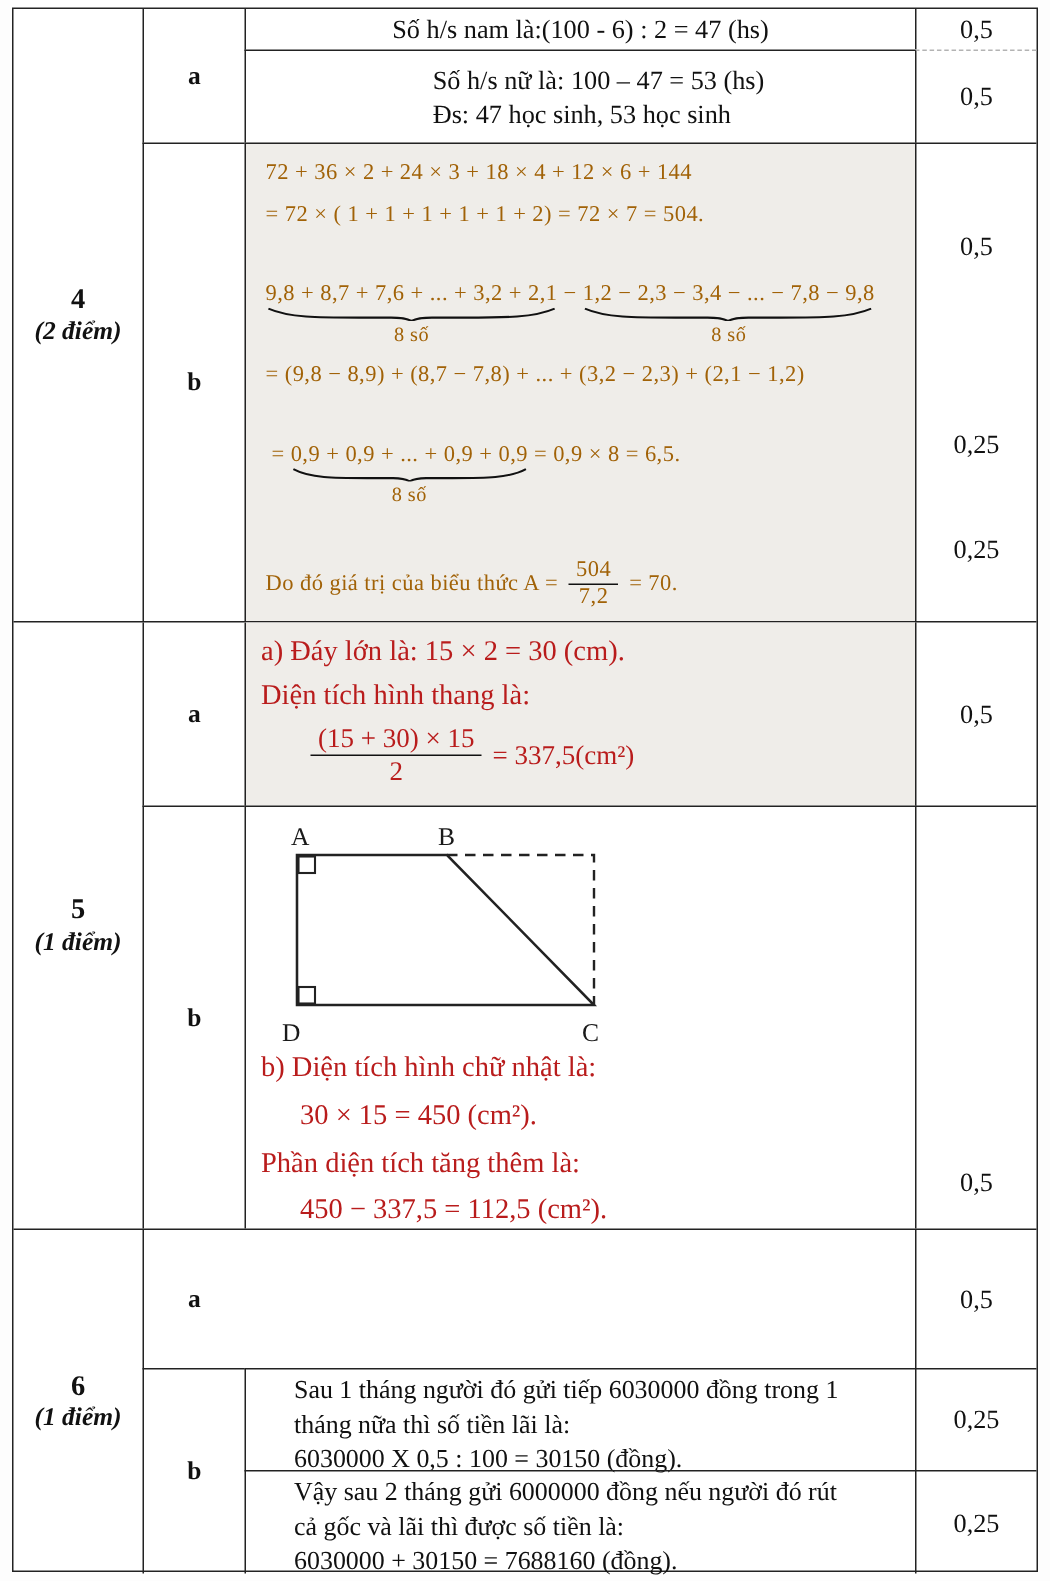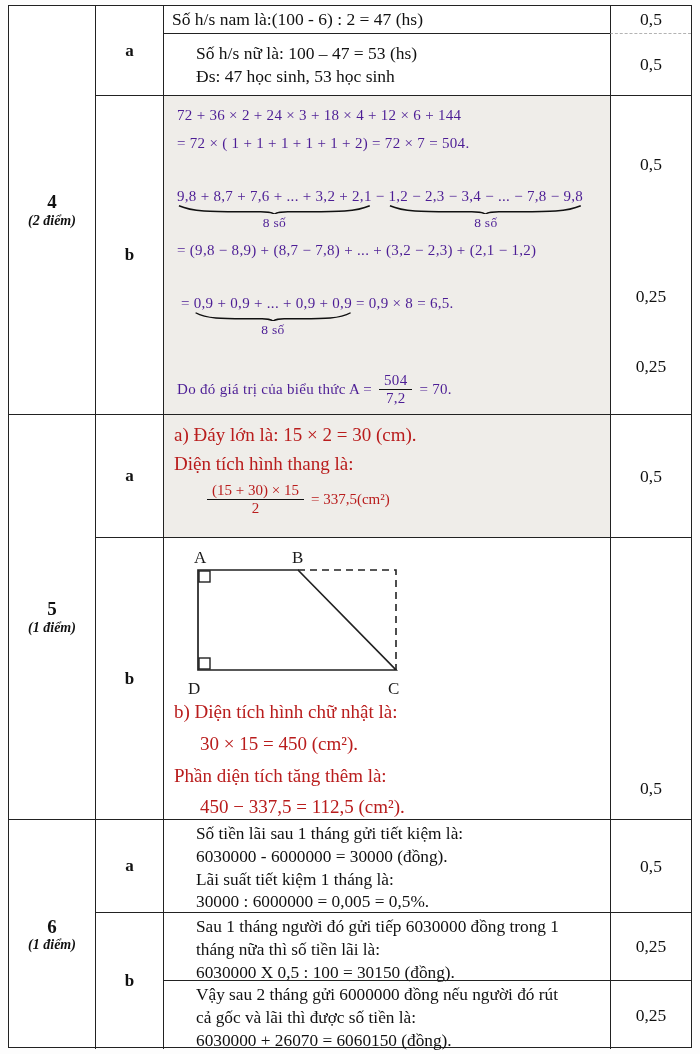--- a/index.html
+++ b/index.html
@@ -8,53 +8,53 @@
   .table{position:absolute;left:8px;top:5px;width:684px;height:1043px;
          border:1.5px solid #222;box-sizing:border-box;background:#fff;}
   .sec{display:grid;grid-template-columns:86px 68px 447px 1fr;box-sizing:border-box;}
   .sec4{height:408px;grid-template-rows:27px 62px 1fr;
         grid-template-areas:"q a c1 s1" "q a c2 s2" "q b c3 s3";}
   .sec5{height:405px;border-top:1.4px solid #222;grid-template-rows:122px 1fr;
         grid-template-areas:"q a c1 s1" "q b c2 s2";}
   .sec6{height:230px;border-top:1.4px solid #222;grid-template-rows:92px 68px 1fr;
         grid-template-areas:"q a c1 s1" "q b c2 s2" "q b c3 s3";}
   .cell{box-sizing:border-box;position:relative;min-width:0;min-height:0;}
-  .bl{border-left:1.2px solid #222;}
+  .bl{border-left:1.2px solid #222;align-items:center;}
   .bt{border-top:1.2px solid #222;}
   .btd{border-top:1.2px dashed #b3b3b3;}
   .ga-q{grid-area:q;display:flex;flex-direction:column;justify-content:center;align-items:center;}
   .ga-a{grid-area:a;} .ga-b{grid-area:b;}
   .ga-c1{grid-area:c1;} .ga-c2{grid-area:c2;} .ga-c3{grid-area:c3;}
   .ga-s1{grid-area:s1;} .ga-s2{grid-area:s2;} .ga-s3{grid-area:s3;}
   .qnum{font-weight:bold;font-size:19px;line-height:1.15;}
-  .qpts{font-weight:bold;font-style:italic;font-size:14px;}
+  .qpts{font-weight:bold;font-style:italic;font-size:17px;}
   .pcell{display:flex;align-items:center;justify-content:center;font-weight:bold;font-size:17px;}
   .scell{display:flex;align-items:center;justify-content:center;font-size:17.5px;}
   .ccell{padding:2px 8px;font-size:17.5px;}
   .prelines{white-space:pre-line;line-height:1.28;margin-left:24px;}
   .vc{display:flex;flex-direction:column;justify-content:center;}
   .scan{background:#efede9;}
   
-  .m-wrap{padding:11px 6px 0 13px;font-size:15px;color:#4c1d95;}
+  .m-wrap{padding:11px 6px 0 13px;font-size:15px;color:#a16207;}
   .m-line{margin-bottom:11px;letter-spacing:.3px;}
   .flexline{display:flex;align-items:flex-start;margin-top:36px;}
   .vcenter{align-items:center;}
   .ub{display:inline-flex;flex-direction:column;align-items:center;}
   .ubrace{width:100%;height:9px;display:block;}
   .ub-label{font-size:13.5px;margin-top:1px;}
   .sep{margin:0 4px;}
   .frac{display:inline-flex;flex-direction:column;align-items:center;margin:0 7px;}
   .frac-num{border-bottom:1.3px solid #111;padding:0 5px;}
   .frac-den{padding:0 5px;}
   
   .s5{font-size:19px;color:#b91c1c;}
   .s5a-wrap{padding:9px 6px 0 10px;}
   .s5 .line{margin-bottom:7px;}
   .indent{padding-left:26px;}
-  .bigfrac{font-size:15px;display:flex;align-items:center;margin-top:4px;}
+  .bigfrac{font-size:18px;display:flex;align-items:center;margin-top:4px;}
   .fig{margin:6px 0 2px 4px;display:block;}
   .fig text{font-family:"Liberation Serif",serif;font-size:17px;fill:#1a1a1a;}
   .s5b-wrap{padding:4px 6px 0 10px;}
   .s5b-line{margin-bottom:8px;line-height:1.25;}
   
   .t6{font-size:17.3px;line-height:1.32;padding-top:1px;}
   .abs-score{position:absolute;left:0;width:100%;text-align:center;font-size:17.5px;}
 </style>
 </head>
 <body>
@@ -196,43 +196,37 @@
       <div class="qnum">6</div>
       <div class="qpts">(1 điểm)</div>
     </div>
     <div class="cell ga-a bl pcell">
       <span>a</span>
     </div>
     <div class="cell ga-b bl bt pcell">
       <span>b</span>
     </div>
 
-    <div class="cell ga-c1 bl ccell">
-      <div class="prelines t6">Số tiền lãi sau 1 tháng gửi tiết kiệm là:
-6030000 - 6000000 = 30000 (đồng).
-Lãi suất tiết kiệm 1 tháng là:
-30000 : 6000000 = 0,005 = 0,5%.</div>
-    </div>
     <div class="cell ga-s1 bl scell">
       <span>0,5</span>
     </div>
 
     <div class="cell ga-c2 bl bt ccell">
       <div class="prelines t6">Sau 1 tháng người đó gửi tiếp 6030000 đồng trong 1
 tháng nữa thì số tiền lãi là:
 6030000 X 0,5 : 100 = 30150 (đồng).</div>
     </div>
     <div class="cell ga-s2 bl bt scell">
       <span>0,25</span>
     </div>
 
     <div class="cell ga-c3 bl bt ccell">
       <div class="prelines t6">Vậy sau 2 tháng gửi 6000000 đồng nếu người đó rút
 cả gốc và lãi thì được số tiền là:
-6030000 + 26070 = 6060150 (đồng).</div>
+6030000 + 30150 = 7688160 (đồng).</div>
     </div>
     <div class="cell ga-s3 bl bt scell">
       <span>0,25</span>
     </div>
   </section>
 
 </div>
 </div>
 
 </body></html>

